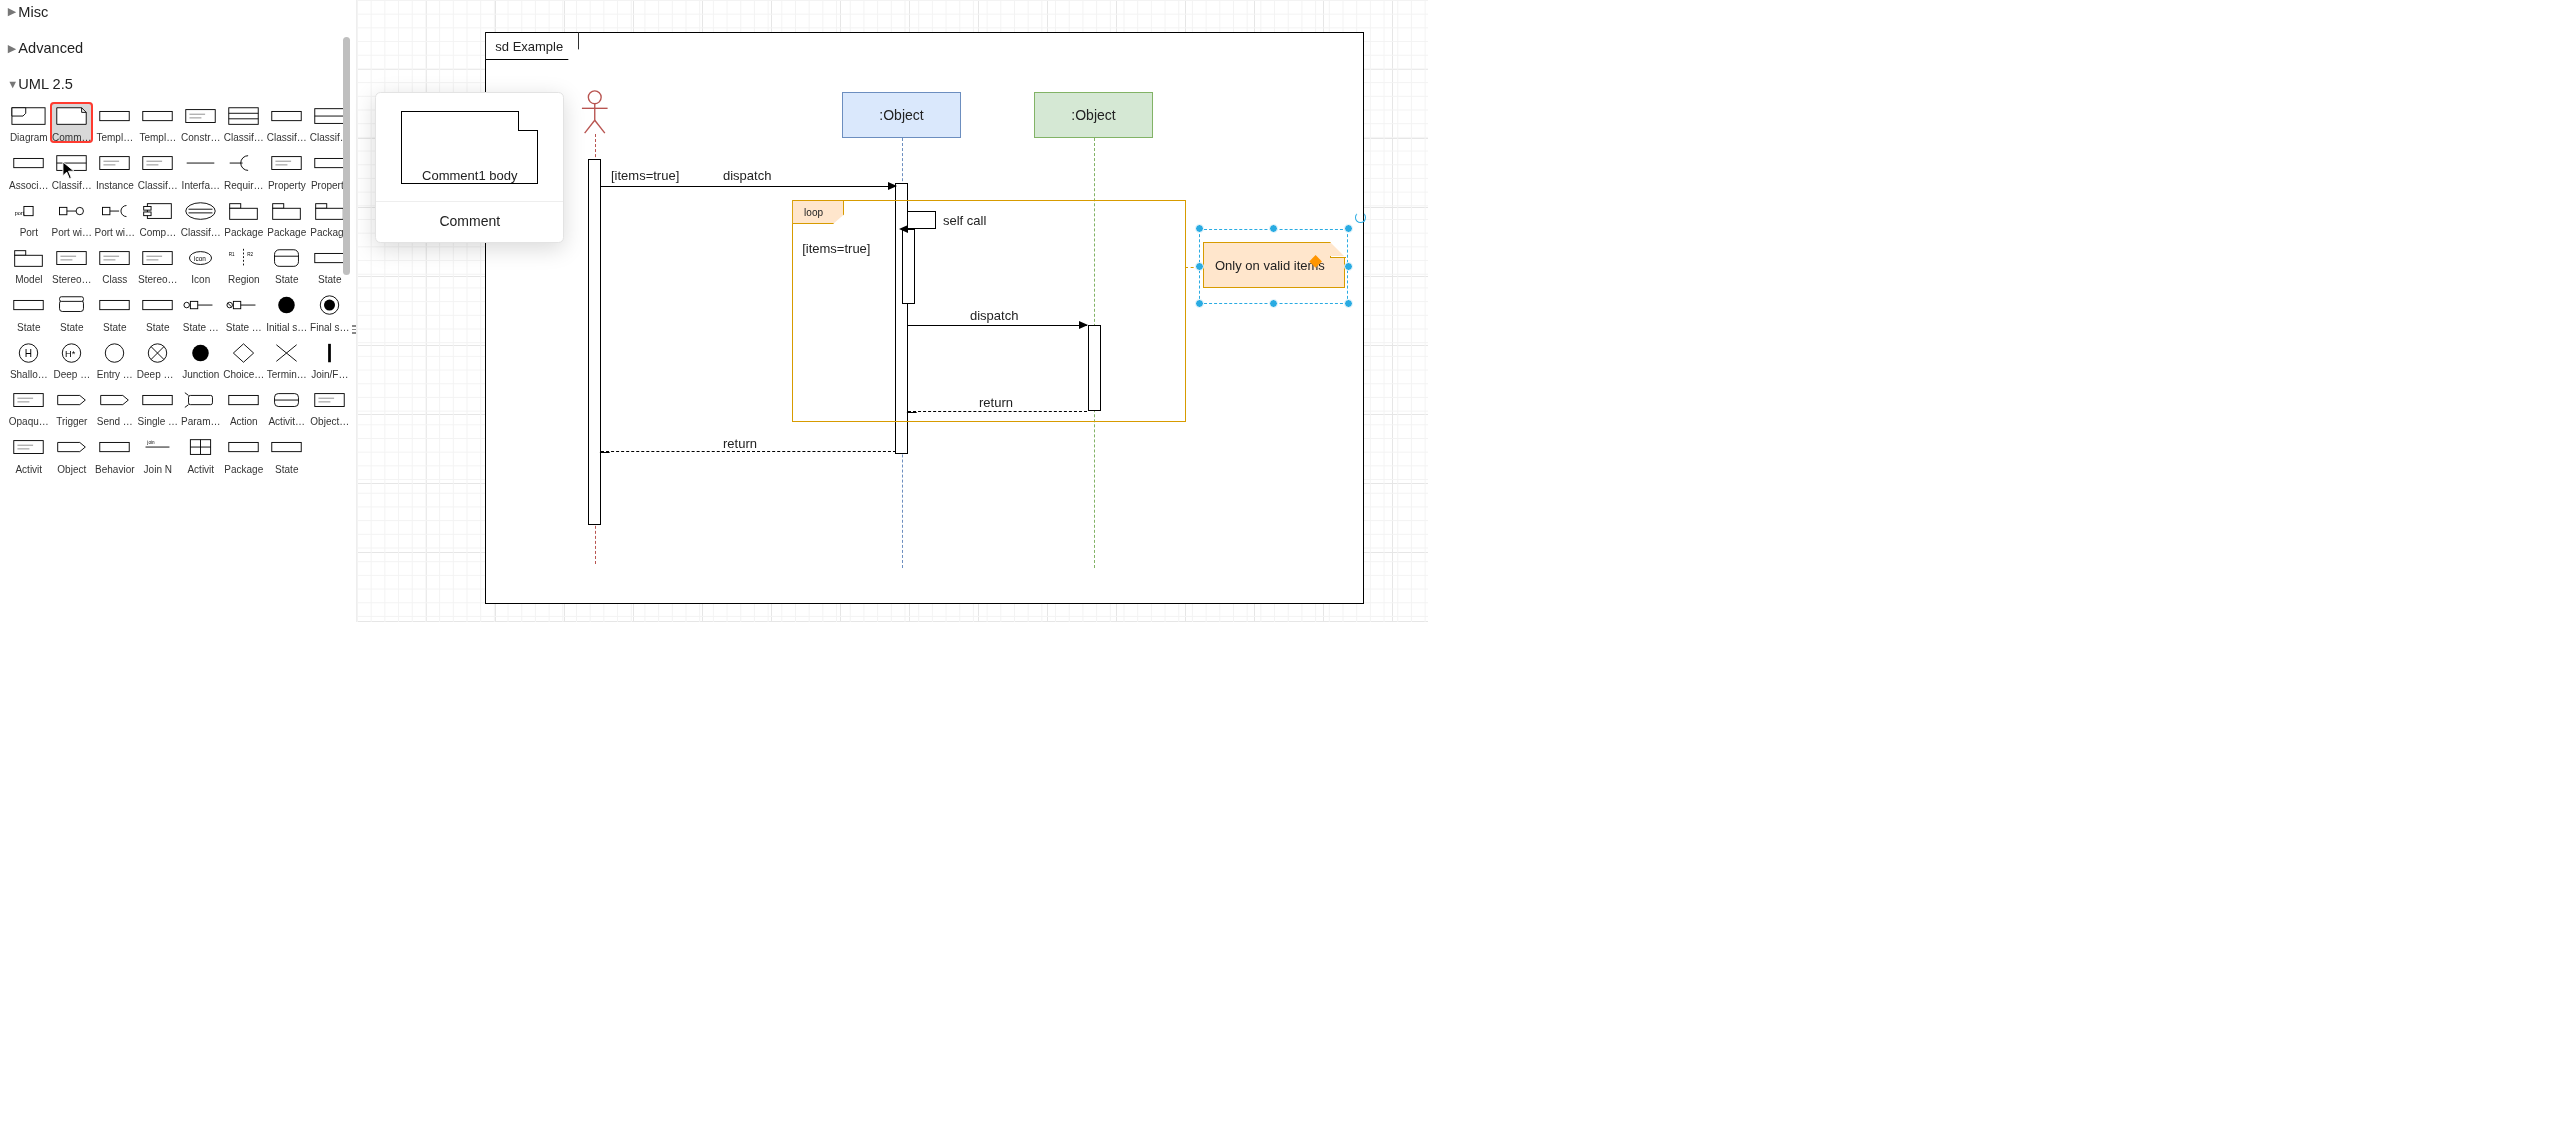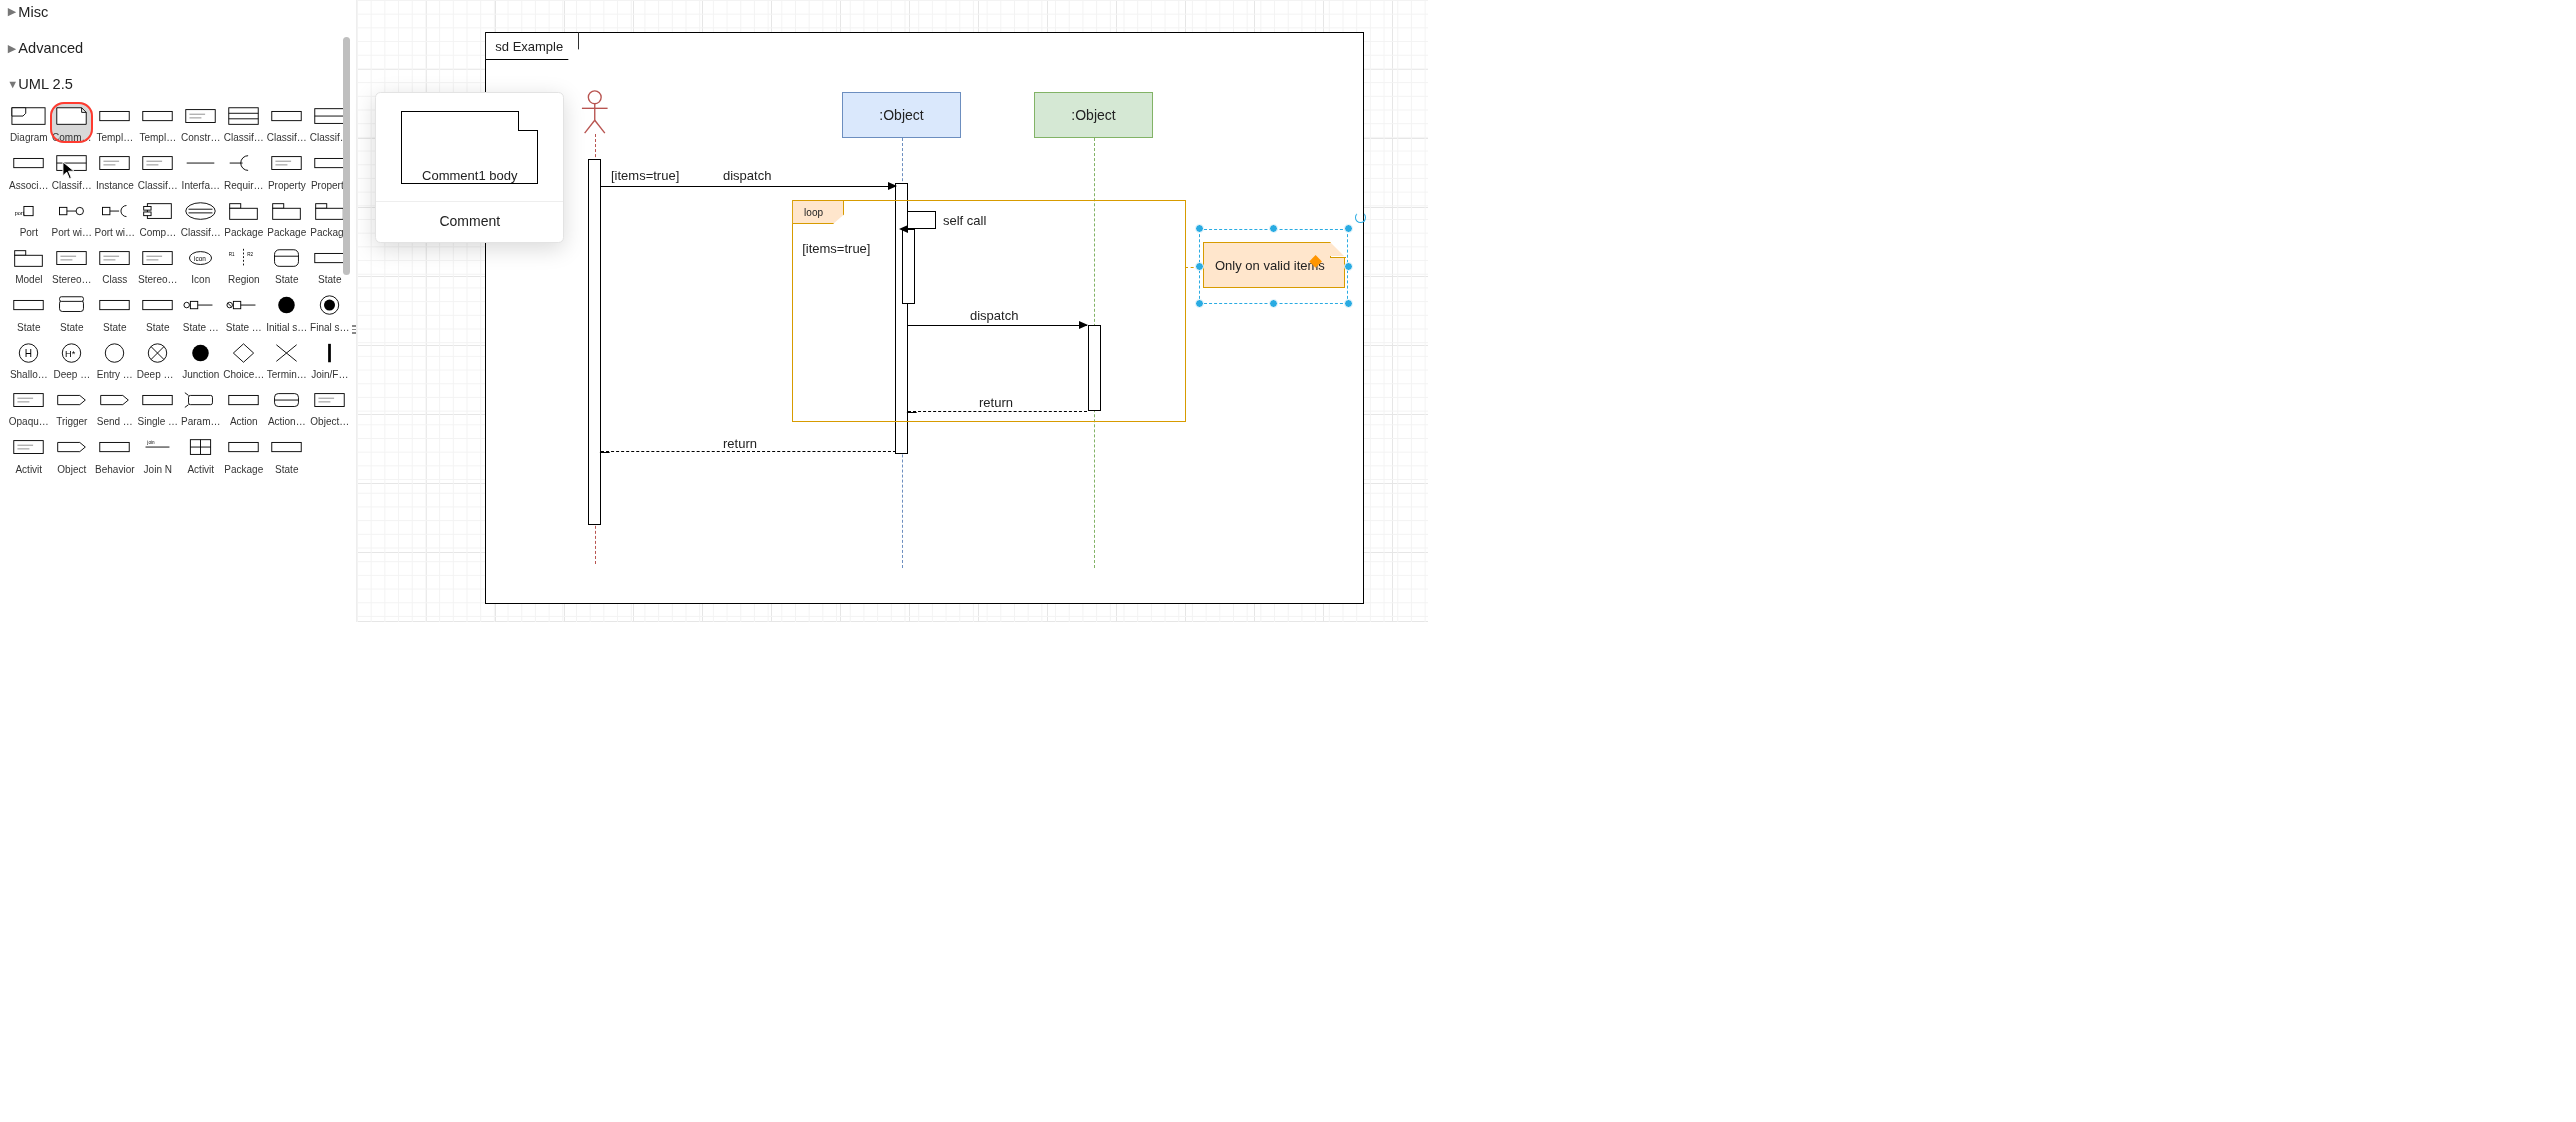--- a/index.html
+++ b/index.html
@@ -5,21 +5,21 @@
   * { box-sizing: border-box; }
   html, body { margin:0; padding:0; font-family: -apple-system, Helvetica, Arial, sans-serif; font-size:13px; color:#222; }
   body { display:flex; width:1428px; height:622px; overflow:hidden; background:#fff; }
 
   
   .sidebar { width:357px; height:100%; border-right:0.9px solid #eee; overflow:hidden; background:#fff; }
   .section-header { padding:3.7px 7.3px; font-size:14.6px; font-weight:500; cursor:pointer; display:flex; align-items:center; }
   .section-header .tri { display:inline-block; width:9.2px; text-align:center; margin-right:1.8px; font-size:11px; color:#777; }
   .shape-grid { display:flex; flex-wrap:wrap; padding:5.5px 3.7px 0 7.3px; }
   .shape-cell { width:43px; display:flex; flex-direction:column; align-items:center; margin:0 0 5.5px 0; cursor:pointer; }
-  .shape-cell.highlight { outline:2.7px solid #ff3b30; outline-offset:-2.7px; border-radius:14px; background:#d8d8d8; }
+  .shape-cell.highlight { outline:2.7px solid #ff3b30; outline-offset:-2.7px; border-radius:4px; background:#d8d8d8; }
   .shape-thumb { width:37px; height:29px; display:flex; align-items:center; justify-content:center; }
   .shape-thumb svg { max-width:35px; max-height:26px; }
   .shape-label { font-size:10px; color:#333; text-align:center; width:42px; white-space:nowrap; overflow:hidden; text-overflow:ellipsis; margin-top:1.8px; }
   .scroll-thumb { position:absolute; left:343px; top:37px; width:7.3px; height:238px; background:#bfbfbf; border-radius:3.7px; }
 
   
   .canvas-outer { position:relative; flex:1; height:100%; background:#fff; }
   .drag-handle { position:absolute; left:-4.6px; top:50%; width:3.7px; height:37px; display:flex; flex-direction:column; justify-content:center; gap:1.8px; }
   .drag-handle div { width:3.7px; height:1.8px; background:#888; }
   .grid-bg {
@@ -594,21 +594,21 @@
         </div>
         <div class="shape-label">Action</div>
       </div>
       <div class="shape-cell">
         <div class="shape-thumb">
           <svg viewBox="0 0 38 24">
             <rect x="6" y="5" width="26" height="14" rx="4" fill="#fff" stroke="#000"></rect>
             <line x1="6" y1="12" x2="32" y2="12" stroke="#000"></line>
           </svg>
         </div>
-        <div class="shape-label">Action…</div>
+        <div class="shape-label">Activit…</div>
       </div>
       <div class="shape-cell">
         <div class="shape-thumb">
           <svg viewBox="0 0 38 24">
             <rect x="3" y="5" width="32" height="14" fill="#fff" stroke="#000"></rect>
             <line x1="7" y1="10" x2="24" y2="10" stroke="#888"></line>
             <line x1="7" y1="14" x2="20" y2="14" stroke="#888"></line>
           </svg>
         </div>
         <div class="shape-label">Object…</div>

